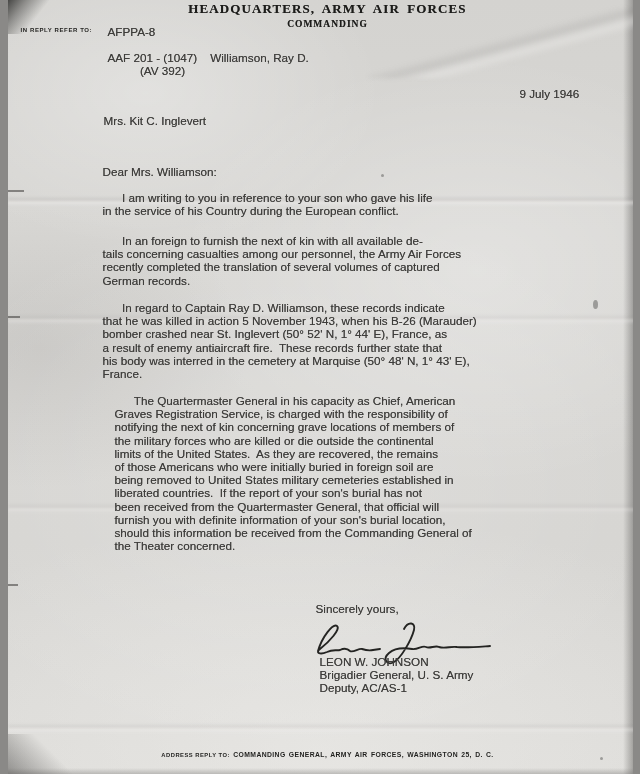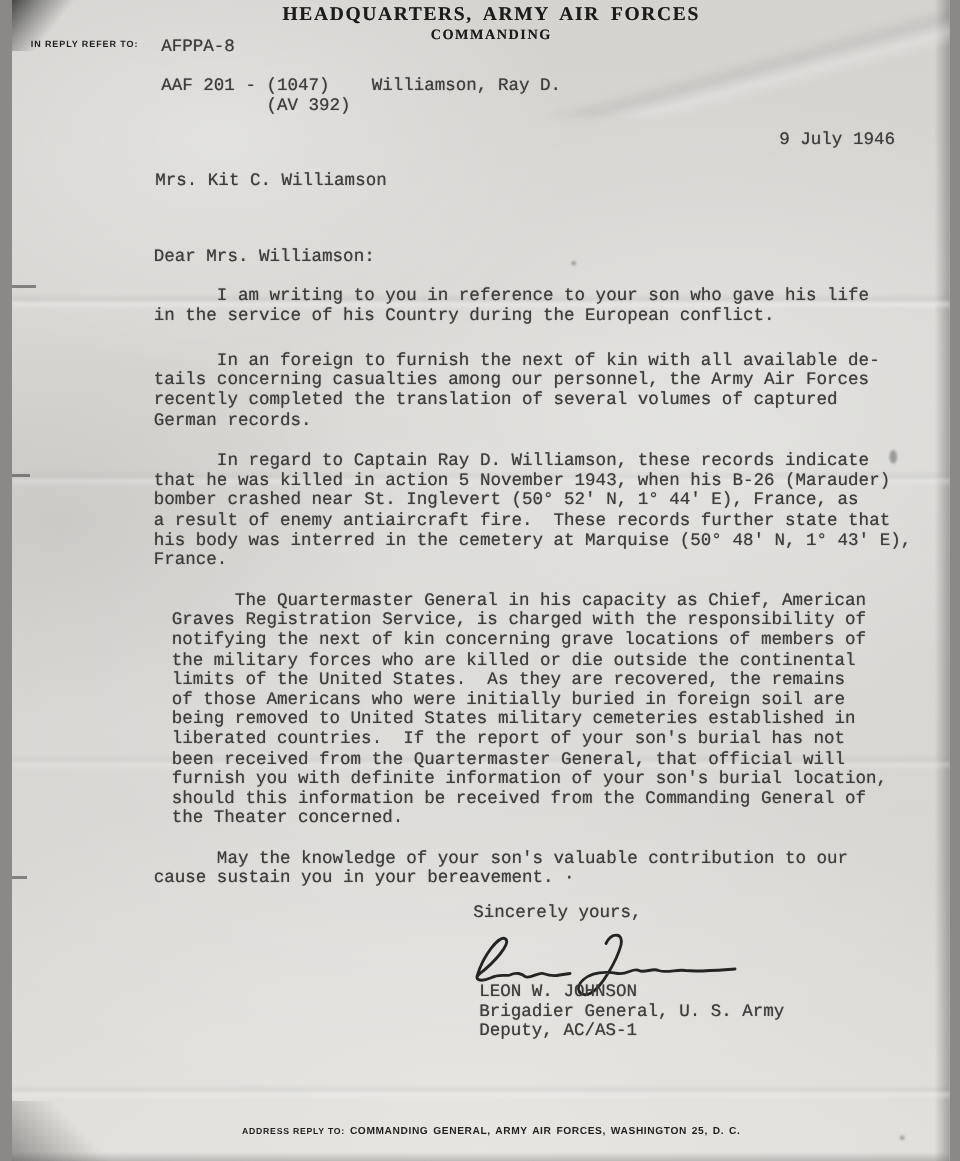--- a/index.html
+++ b/index.html
@@ -29,21 +29,21 @@
     background:linear-gradient(45deg, rgba(80,79,77,0.55) 0%, rgba(80,79,77,0) 60%);}
   .crease-h{left:0;width:640px;height:10px;filter:blur(1px);
     background:linear-gradient(to bottom, rgba(120,119,117,0) 0%, rgba(120,119,117,0.14) 40%, rgba(244,243,241,0.5) 62%, rgba(120,119,117,0) 100%);}
   .crease-d{left:360px;top:8px;width:300px;height:70px;filter:blur(2px);
     background:linear-gradient(165deg, rgba(120,119,117,0) 44%, rgba(130,129,127,0.18) 50%, rgba(240,239,237,0.4) 56%, rgba(120,119,117,0) 62%);}
   .tick{background:rgba(60,59,57,0.55);filter:blur(0.4px);}
   .speck{background:rgba(90,89,87,0.5);border-radius:50%;filter:blur(0.6px);}
 
   .type{
     position:absolute;
-    font-family:Liberation Mono, monospace;
+    font-family:Liberation Sans, sans-serif;
     font-size:11.7px;line-height:13.2px;
     color:#3e3d3b;
     text-shadow:0 0 0.6px rgba(62,61,59,0.75);
     white-space:pre;
   }
   .print-serif{
     position:absolute;
     font-family:"Liberation Serif", serif;
     font-weight:bold;color:#1c1c1a;
     text-shadow:0 0 0.4px rgba(28,28,26,0.6);
@@ -81,21 +81,21 @@
   <div class="tex speck" style="left:373px;top:174px;width:3px;height:3px"></div>
 
   <div class="print-serif center" style="top:1px;font-size:13px;letter-spacing:1.1px;word-spacing:3px;">HEADQUARTERS, ARMY AIR FORCES</div>
   <div class="print-serif center" style="top:19px;font-size:9.5px;letter-spacing:1px;">COMMANDING</div>
   <div class="print-sans" style="left:13px;top:27px;font-size:6px;letter-spacing:0.6px;">IN REPLY REFER TO:</div>
 
   <div class="type" style="left:100px;top:25px;">AFPPA-8</div>
   <div class="type" style="left:100px;top:51px;">AAF 201 - (1047)    Williamson, Ray D.
           (AV 392)</div>
   <div class="type" style="left:468px;top:87px;margin-left:44px;">9 July 1946</div>
-  <div class="type" style="left:96px;top:114px;">Mrs. Kit C. Williamson</div>
+  <div class="type" style="left:96px;top:114px;">Mrs. Kit C. Inglevert</div>
 
   <div class="type" style="left:95px;top:165px;">Dear Mrs. Williamson:</div>
   <div class="type" style="left:95px;top:191px;">      I am writing to you in reference to your son who gave his life
 in the service of his Country during the European conflict.</div>
   <div class="type" style="left:95px;top:234px;">      In an foreign to furnish the next of kin with all available de-
 tails concerning casualties among our personnel, the Army Air Forces
 recently completed the translation of several volumes of captured
 German records.</div>
   <div class="type" style="left:95px;top:301px;">      In regard to Captain Ray D. Williamson, these records indicate
 that he was killed in action 5 November 1943, when his B-26 (Marauder)
@@ -108,22 +108,20 @@
 notifying the next of kin concerning grave locations of members of
 the military forces who are killed or die outside the continental
 limits of the United States.  As they are recovered, the remains
 of those Americans who were initially buried in foreign soil are
 being removed to United States military cemeteries established in
 liberated countries.  If the report of your son's burial has not
 been received from the Quartermaster General, that official will
 furnish you with definite information of your son's burial location,
 should this information be received from the Commanding General of
 the Theater concerned.</div>
-  <div class="type" style="left:95px;top:566px;">      May the knowledge of your son's valuable contribution to our
-cause sustain you in your bereavement. ·</div>
 
   <div class="type" style="left:308px;top:602px;">Sincerely yours,</div>
 
   <svg id="sig-svg" width="195" height="52" viewBox="0 0 195 52" role="img" aria-label="Leon Johnson">
     <path d="M 14,36 C 18,22 29,8 33,11 C 37,14 25,27 16,34 C 11,38 16,40 23,37
              C 29,34 33,36 36,35 C 40,33 44,34 46,36 C 49,38 55,33 58,34
              C 61,35 65,36 69,35 L 76,34"></path>
     <path d="M 100,14 C 104,6 112,7 110,15 C 107,26 97,43 90,47 C 83,51 78,44 85,38
              C 92,32 102,33 108,34 C 114,35 118,30 122,32 C 126,34 131,30 135,32
              C 141,34 147,31 153,32 C 161,33 172,32 186,31"></path>

